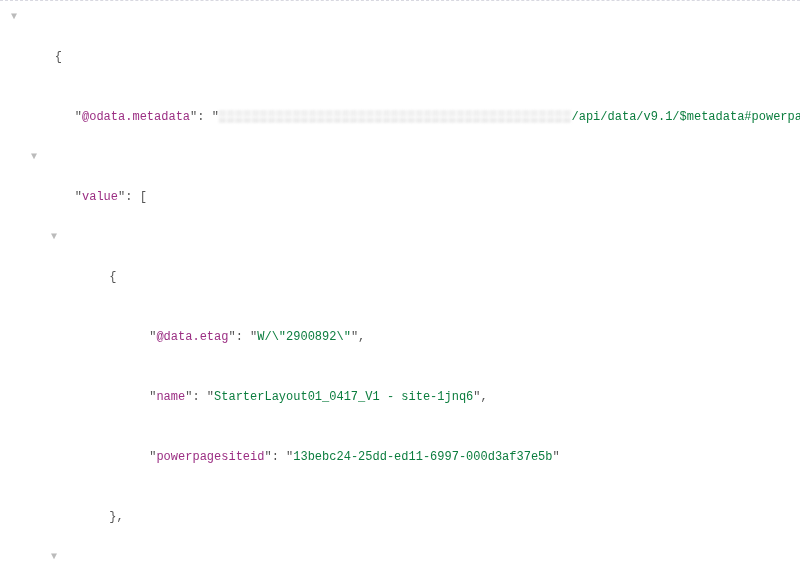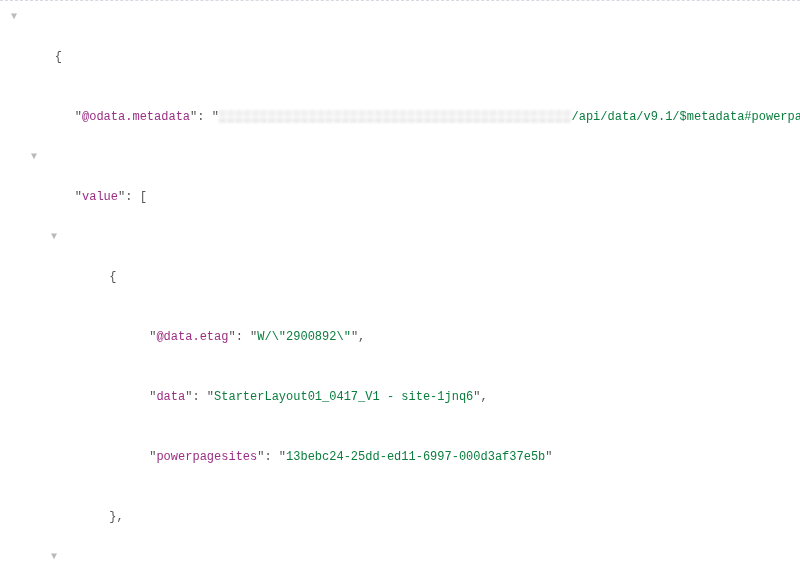--- a/index.html
+++ b/index.html
@@ -42,24 +42,24 @@
   <div class="item-block">
     <div class="line">
       <span class="tog off3">▼</span>
       <span class="ind w3"></span><span class="pun">{</span>
     </div>
     <div class="line spacer"></div>
     <div class="line">
       <span class="ind w5"></span><span class="pun">"</span><span class="key">@data.etag</span><span class="pun">": "</span><span class="str">W/\"2900892\"</span><span class="pun">",</span>
     </div>
     <div class="line">
-      <span class="ind w5"></span><span class="pun">"</span><span class="key">data</span><span class="pun">": "</span><span class="str">StarterLayout01_0417_V1 - site-1jnq6</span><span class="pun">",</span>
+      <span class="ind w5"></span><span class="pun">"</span><span class="key">name</span><span class="pun">": "</span><span class="str">StarterLayout01_0417_V1 - site-1jnq6</span><span class="pun">",</span>
     </div>
     <div class="line">
-      <span class="ind w5"></span><span class="pun">"</span><span class="key">powerpagesites</span><span class="pun">": "</span><span class="str">13bebc24-25dd-ed11-6997-000d3af37e5b</span><span class="pun">"</span>
+      <span class="ind w5"></span><span class="pun">"</span><span class="key">powerpagesiteid</span><span class="pun">": "</span><span class="str">13bebc24-25dd-ed11-6997-000d3af37e5b</span><span class="pun">"</span>
     </div>
     <div class="line">
       <span class="ind w3"></span><span class="pun">},</span>
     </div>
   </div>
 
   <div class="item-block">
     <div class="line">
       <span class="tog off3">▼</span>
       <span class="ind w3"></span>

